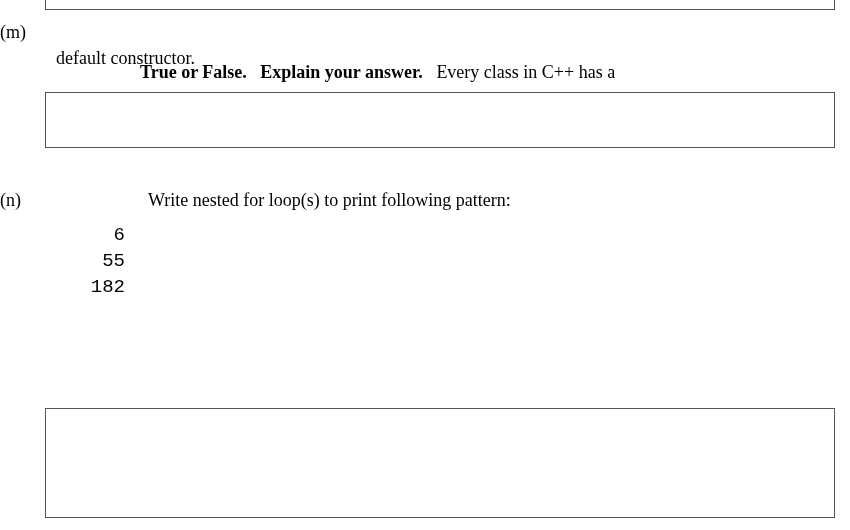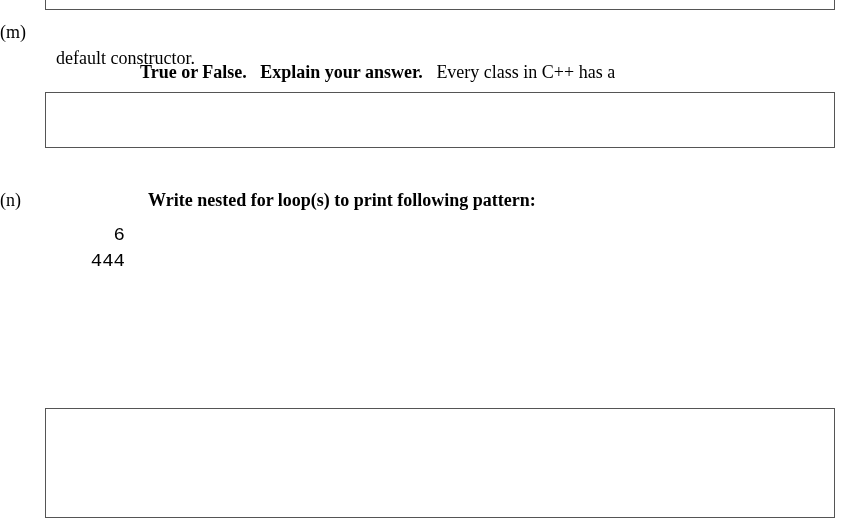--- a/index.html
+++ b/index.html
@@ -70,21 +70,20 @@
     .q-label-n {
       position: absolute;
       left: 0px;
       top: 0;
       font-size: 18px;
     }
     .q-n-text {
       position: absolute;
       left: 148px;
       top: 0;
-      font-weight: bold;
     }
     .pattern {
       position: absolute;
       top: 222px;
       left: 40px;
       font-family: "Courier New", monospace;
       font-size: 19px;
       line-height: 26px;
       text-align: right;
       width: 85px;
@@ -120,16 +119,17 @@
 
 <div class="answer-box-m"></div>
 
 <div class="question-n">
   <span class="q-label-n">(n)</span>
   <span class="q-n-text">Write nested for loop(s) to print following pattern:</span>
 </div>
 
 <div class="pattern">
   <span class="pattern-line">6</span>
-  <span class="pattern-line">444</span>
+  <span class="pattern-line">55</span>
+  <span class="pattern-line">182</span>
 </div>
 
 <div class="answer-box-n"></div>
 
 </body></html>

